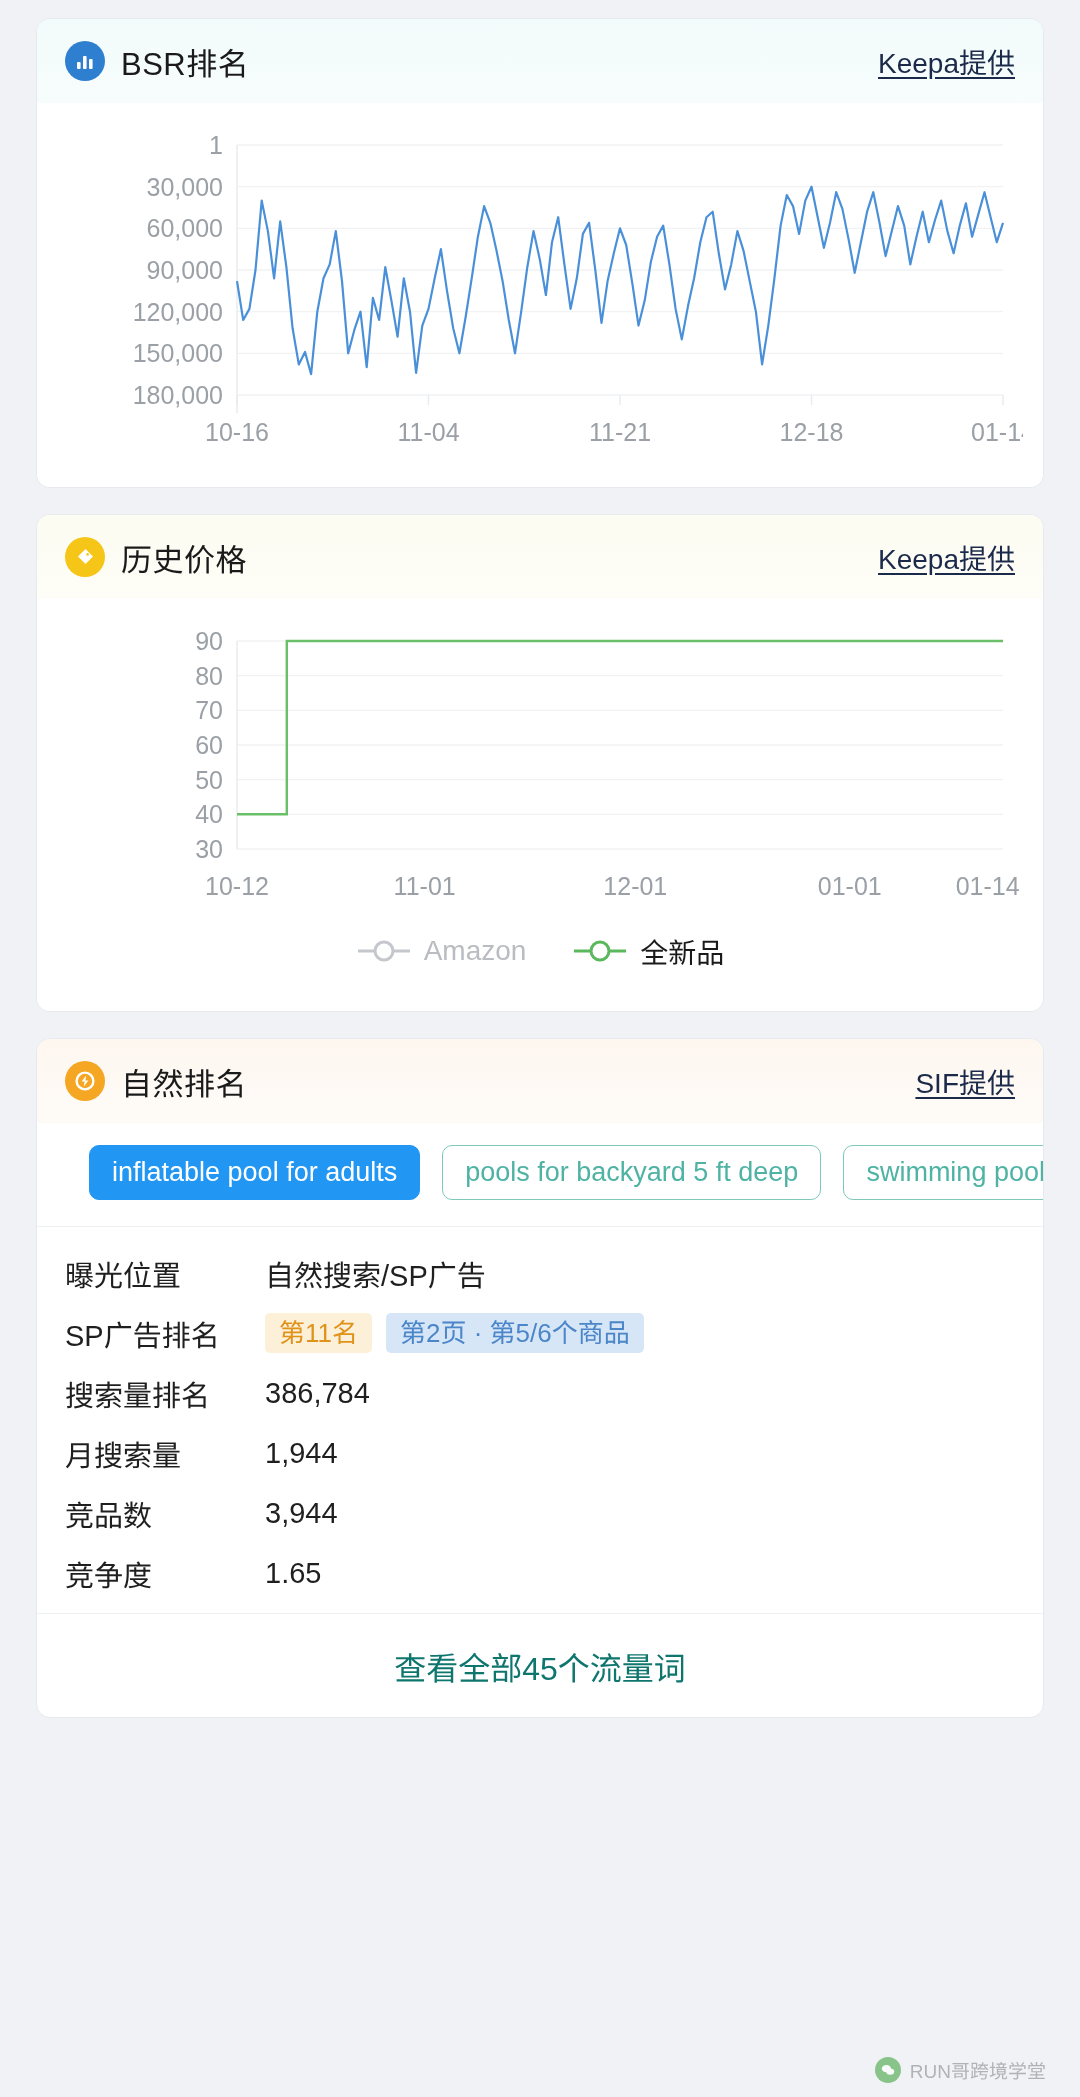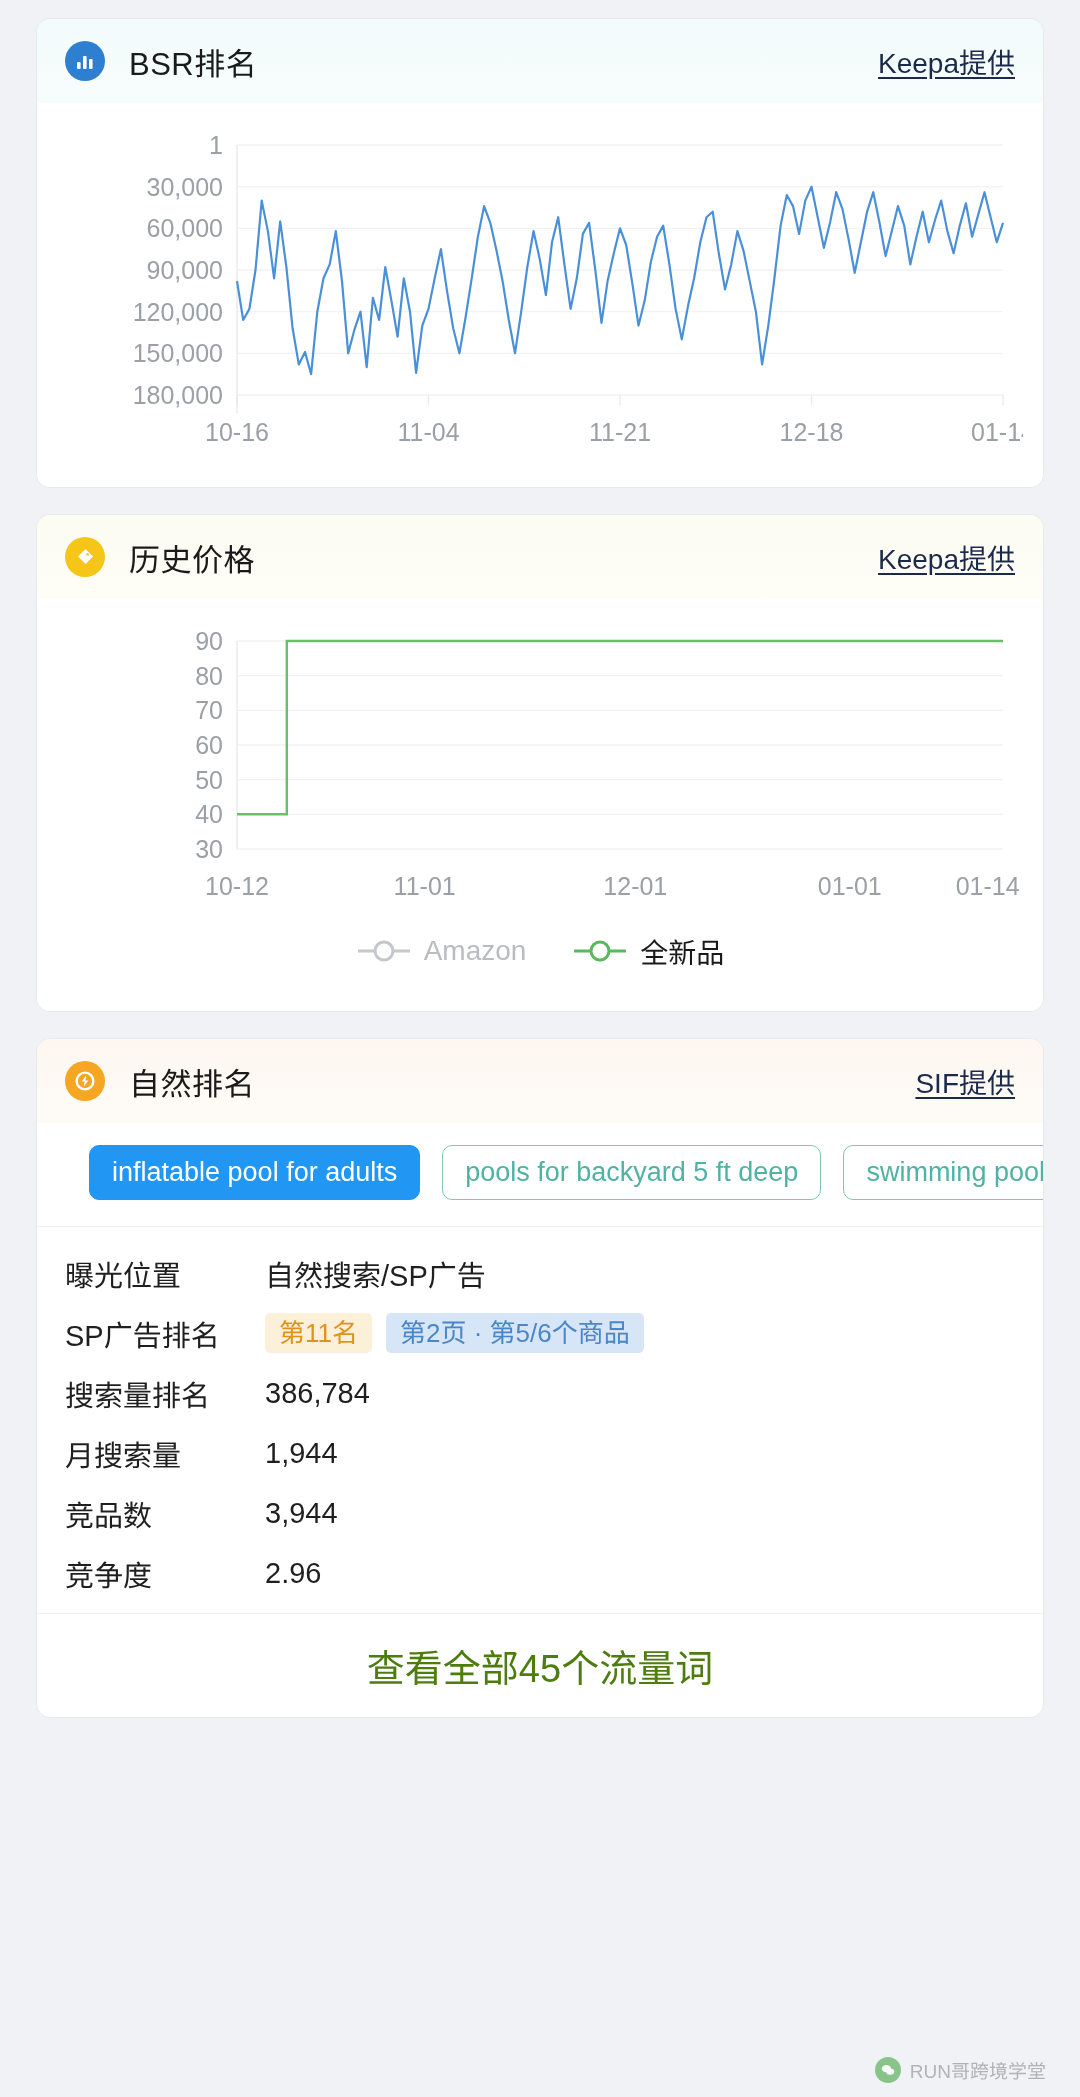--- a/index.html
+++ b/index.html
@@ -25,21 +25,21 @@
     height: 84px;
     display: flex;
     align-items: center;
     padding: 0 28px;
     justify-content: space-between;
   }
   .head-bsr   { background: linear-gradient(180deg,#f2fbfb 0%, #f7fdfc 100%); }
   .head-price { background: linear-gradient(180deg,#fdfcf2 0%, #fefdf7 100%); }
   .head-kw    { background: linear-gradient(180deg,#fef7f0 0%, #fefbf7 100%); }
 
-  .head-left { display: flex; align-items: center; gap: 24px; }
+  .head-left { display: flex; align-items: center; gap: 16px; }
   .head-title { font-size: 31px; color: #1a1a1a; letter-spacing: .5px; }
   .head-link {
     font-size: 28px; color: #1b2a4a; text-decoration: underline;
     text-underline-offset: 4px; cursor: pointer; white-space: nowrap;
   }
 
   .badge-icon { width: 40px; height: 40px; border-radius: 50%; display: flex;
                 align-items: center; justify-content: center; flex: none; }
   .ic-bsr   { background: #2f7fd1; }
   .ic-price { background: #f5c518; }
@@ -74,21 +74,21 @@
   .kw-table { padding: 16px 28px 10px 28px; border-top: 1px solid #eef0f2; }
   .kw-row { display: flex; align-items: center; height: 60px; }
   .kw-label { width: 200px; font-size: 29px; color: #1f1f1f; flex: none; }
   .kw-value { font-size: 29px; color: #1f1f1f; display: flex; align-items: center; gap: 14px; }
   .pill { font-size: 26px; padding: 7px 14px; border-radius: 5px; line-height: 1; }
   .pill-orange { background: #fdf0d9; color: #e0931b; }
   .pill-blue   { background: #d7e6f7; color: #4a86c8; }
 
   .kw-footer { border-top: 1px solid #eef0f2; height: 104px;
                display: flex; align-items: center; justify-content: center; }
-  .kw-footer-link { font-size: 38px; color: #4d7c0f; cursor: pointer; }
+  .kw-footer-link { font-size: 32px; color: #0f766e; cursor: pointer; }
 
   
   .watermark { position: absolute; right: 34px; bottom: 14px;
                display: flex; align-items: center; gap: 9px; opacity: .62; text-align: right; }
   .wm-dot { width: 26px; height: 26px; border-radius: 50%;
             background: #4aa84a; display:flex; align-items:center; justify-content:center; }
   .wm-text { font-size: 19px; color: #8a8d91; }
 </style>
 </head>
 <body>
@@ -251,21 +251,21 @@
         </div>
         <div class="kw-row">
           <div class="kw-label">竞品数</div>
           <div class="kw-value">
             <span>3,944</span>
           </div>
         </div>
         <div class="kw-row">
           <div class="kw-label">竞争度</div>
           <div class="kw-value">
-            <span>2.96</span>
+            <span>1.65</span>
           </div>
         </div>
       </div>
 
     <div class="kw-footer">
       <span class="kw-footer-link">查看全部45个流量词</span>
     </div>
   </div>
 
   <div class="watermark">

